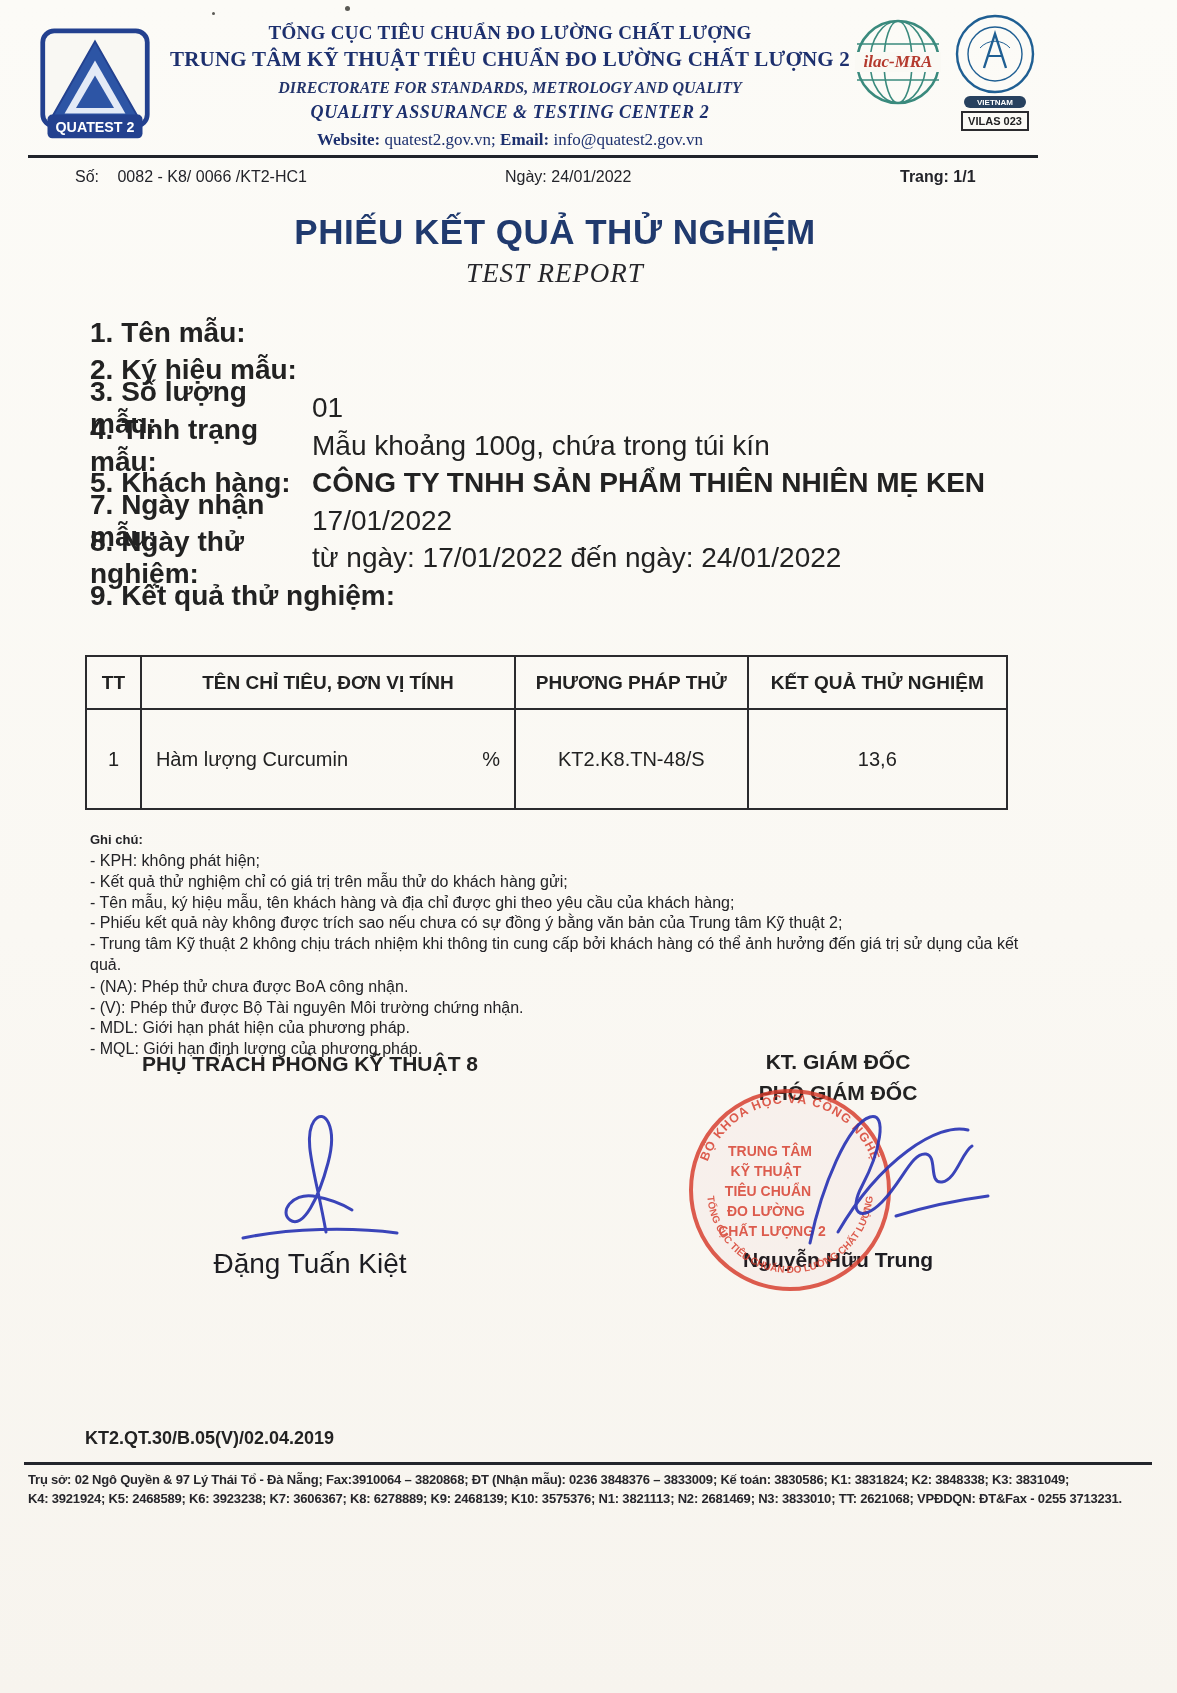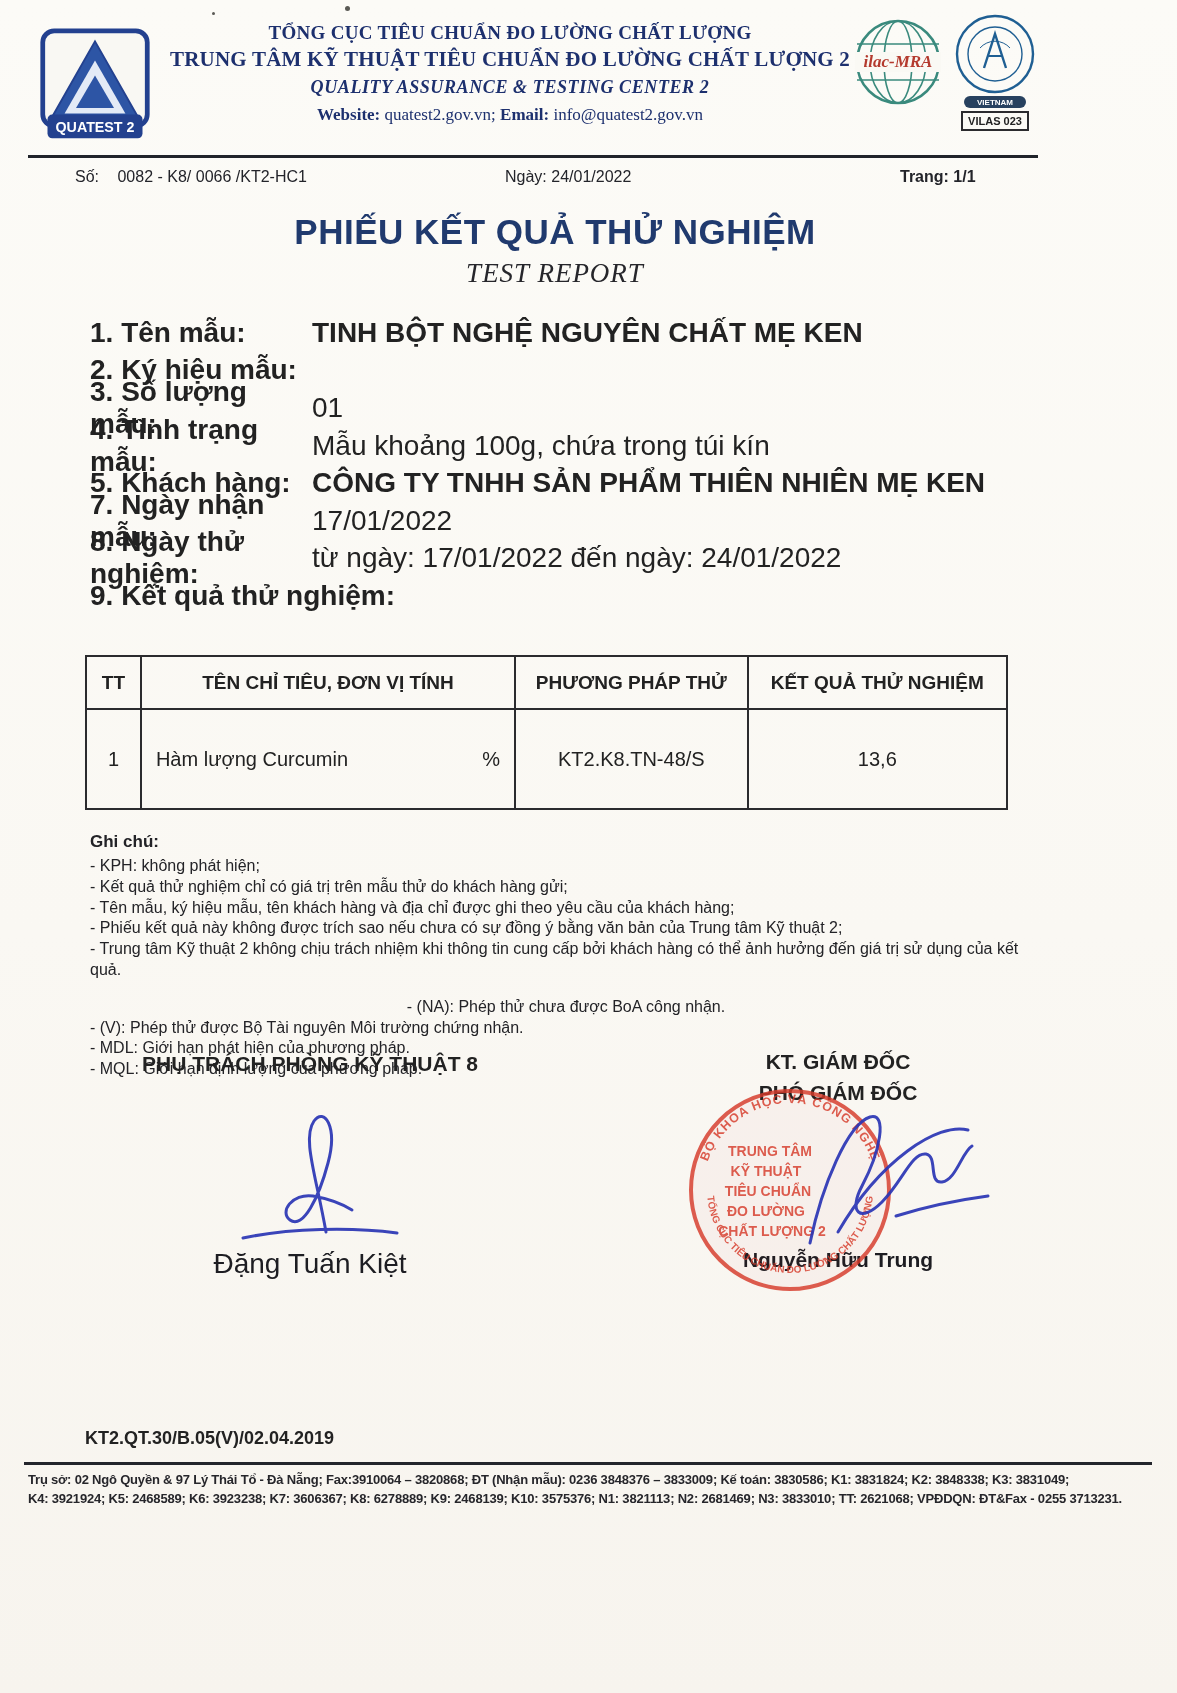--- a/index.html
+++ b/index.html
@@ -67,21 +67,21 @@
   .results-table td { height: 100px; font-size: 20px; text-align: center; vertical-align: middle; }
   .col-tt { width: 55px; }
   .col-name { width: 375px; margin-left: 44px; }
   .col-method { width: 233px; }
   .col-result { width: 260px; }
   .name-cell { text-align: left !important; padding: 8px 14px; }
   .name-cell .name-wrap { display: flex; justify-content: space-between; align-items: center; }
 
   
   .notes { left: 90px; top: 832px; width: 952px; font-size: 16px; color: #232327; }
-  .notes-title { font-weight: bold; font-size: 17px; margin-bottom: 4px; }
+  .notes-title { font-weight: bold; font-size: 13px; margin-bottom: 4px; }
   .note-item { line-height: 20.8px; }
 
   
   .sig-left-title  { left: 120px; top: 1052px; width: 380px; text-align: center; font-size: 21px; font-weight: bold; color: #222; }
   .sig-right-title { left: 688px; top: 1046px; width: 300px; text-align: center; font-size: 21px; font-weight: bold; color: #222; line-height: 31px; }
   .sig-left-name   { left: 120px; top: 1248px; width: 380px; text-align: center; font-size: 28px; font-weight: normal; color: #1d1d22; }
   .sig-right-name  { left: 688px; top: 1248px; width: 300px; text-align: center; font-size: 21px; font-weight: bold; color: #1d1d22; }
 
   .ink-overlay { left: 0; top: 0; width: 1177px; height: 1693px; pointer-events: none; }
 
@@ -108,20 +108,21 @@
       <polygon points="60,36 92,92 28,92" fill="#e3eaf6"></polygon>
       <polygon points="60,52 80,86 40,86" fill="#2d55a5"></polygon>
       <rect x="10" y="93" width="100" height="25" rx="5" fill="#23418f"></rect>
       <text x="60" y="111" text-anchor="middle" font-size="15" font-weight="bold" fill="#ffffff" font-family="Liberation Sans, sans-serif">QUATEST 2</text>
     </svg>
   </div>
 
   <div class="abs header-center">
     <div class="org1">TỔNG CỤC TIÊU CHUẨN ĐO LƯỜNG CHẤT LƯỢNG</div>
     <div class="org2">TRUNG TÂM KỸ THUẬT TIÊU CHUẨN ĐO LƯỜNG CHẤT LƯỢNG 2</div>
+    <div class="org3">DIRECTORATE FOR STANDARDS, METROLOGY AND QUALITY</div>
     <div class="org4">QUALITY ASSURANCE &amp; TESTING CENTER 2</div>
     <div class="webline">
       <span class="lbl">Website:</span>
       <span>quatest2.gov.vn;</span>
       <span class="lbl">Email:</span>
       <span>info@quatest2.gov.vn</span>
     </div>
   </div>
 
   <div class="abs logo-ilac">
@@ -160,21 +161,20 @@
     <div class="ngay">Ngày: 24/01/2022</div>
     <div class="trang">Trang: 1/1</div>
   </div>
 
   <div class="abs title-main">PHIẾU KẾT QUẢ THỬ NGHIỆM</div>
   <div class="abs title-sub">TEST REPORT</div>
 
   <div class="abs fields">
     <div class="field-row">
       <span class="field-label">1. Tên mẫu:</span>
-      <span class="field-value strong">TINH BỘT NGHỆ NGUYÊN CHẤT MẸ KEN</span>
     </div>
     <div class="field-row">
       <span class="field-label">2. Ký hiệu mẫu:</span>
       <span class="field-value"></span>
     </div>
     <div class="field-row">
       <span class="field-label">3. Số lượng mẫu:</span>
       <span class="field-value">01</span>
     </div>
     <div class="field-row">
@@ -223,21 +223,21 @@
     </tbody>
   </table>
 
   <div class="abs notes">
     <div class="notes-title">Ghi chú:</div>
     <div class="note-item">- KPH: không phát hiện;</div>
     <div class="note-item">- Kết quả thử nghiệm chỉ có giá trị trên mẫu thử do khách hàng gửi;</div>
     <div class="note-item">- Tên mẫu, ký hiệu mẫu, tên khách hàng và địa chỉ được ghi theo yêu cầu của khách hàng;</div>
     <div class="note-item">- Phiếu kết quả này không được trích sao nếu chưa có sự đồng ý bằng văn bản của Trung tâm Kỹ thuật 2;</div>
     <div class="note-item">- Trung tâm Kỹ thuật 2 không chịu trách nhiệm khi thông tin cung cấp bởi khách hàng có thể ảnh hưởng đến giá trị sử dụng của kết quả.</div>
-    <div class="note-item" style="margin-top:16px;text-align:center;">- (NA): Phép thử chưa được BoA công nhận.</div>
+    <div class="note-item" style="margin-top:1px;">- (NA): Phép thử chưa được BoA công nhận.</div>
     <div class="note-item">- (V): Phép thử được Bộ Tài nguyên Môi trường chứng nhận.</div>
     <div class="note-item">- MDL: Giới hạn phát hiện của phương pháp.</div>
     <div class="note-item">- MQL: Giới hạn định lượng của phương pháp.</div>
   </div>
 
   <div class="abs sig-left-title">PHỤ TRÁCH PHÒNG KỸ THUẬT 8</div>
   <div class="abs sig-right-title">
     <div>KT. GIÁM ĐỐC</div>
     <div>PHÓ GIÁM ĐỐC</div>
   </div>

